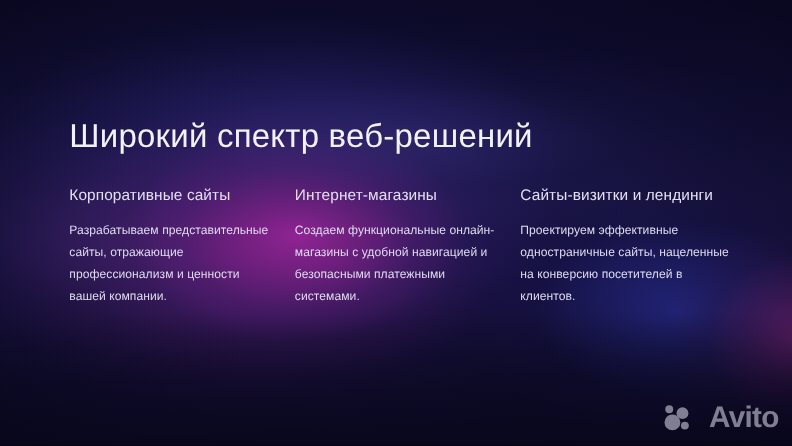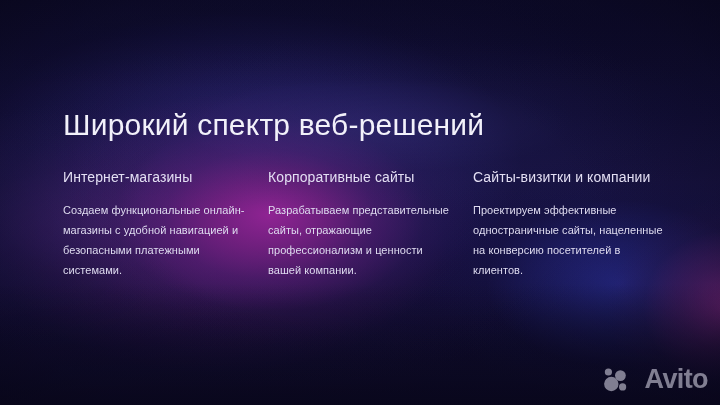--- a/index.html
+++ b/index.html
@@ -192,31 +192,31 @@
   <div class="bg-layer bg-heading-wash"></div>
   <div class="bg-layer bg-vignette"></div>
 
   <div class="content">
 
     <h1 class="headline">Широкий спектр веб-решений</h1>
 
     <div class="columns">
 
       <div class="col">
+        <h2 class="col-title">Корпоративные сайты</h2>
+        <p class="col-body">Разрабатываем представительные сайты, отражающие профессионализм и ценности вашей компании.</p>
+      </div>
+
+      <div class="col">
         <h2 class="col-title">Интернет-магазины</h2>
         <p class="col-body">Создаем функциональные онлайн-магазины с удобной навигацией и безопасными платежными системами.</p>
       </div>
 
       <div class="col">
-        <h2 class="col-title">Корпоративные сайты</h2>
-        <p class="col-body">Разрабатываем представительные сайты, отражающие профессионализм и ценности вашей компании.</p>
-      </div>
-
-      <div class="col">
-        <h2 class="col-title">Сайты-визитки и компании</h2>
+        <h2 class="col-title">Сайты-визитки и лендинги</h2>
         <p class="col-body">Проектируем эффективные одностраничные сайты, нацеленные на конверсию посетителей в клиентов.</p>
       </div>
 
     </div>
 
     <div class="watermark">
       <svg class="wm-dots" width="26" height="26" viewBox="0 0 26 26">
         <circle cx="9.3" cy="17.0" r="7.2" fill="#cfcddd"></circle>
         <circle cx="18.4" cy="8.6" r="5.4" fill="#cfcddd"></circle>
         <circle cx="6.4" cy="5.0" r="3.6" fill="#cfcddd"></circle>

